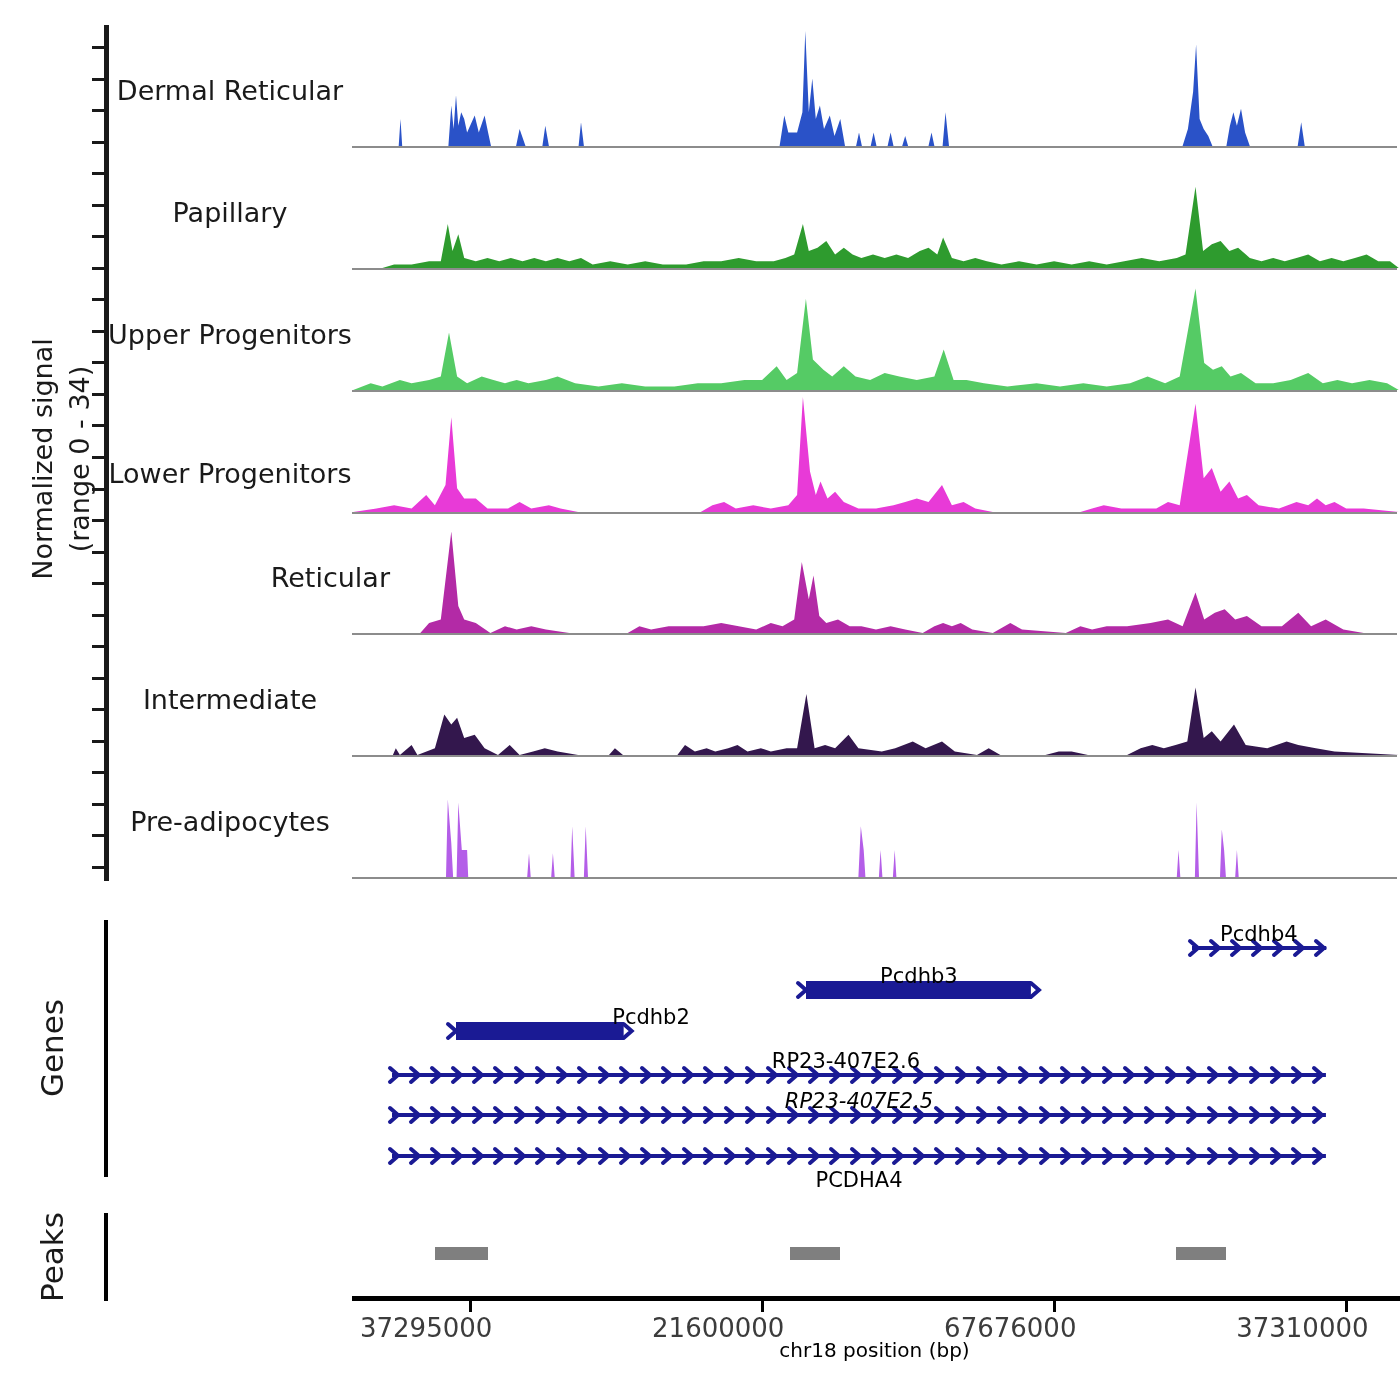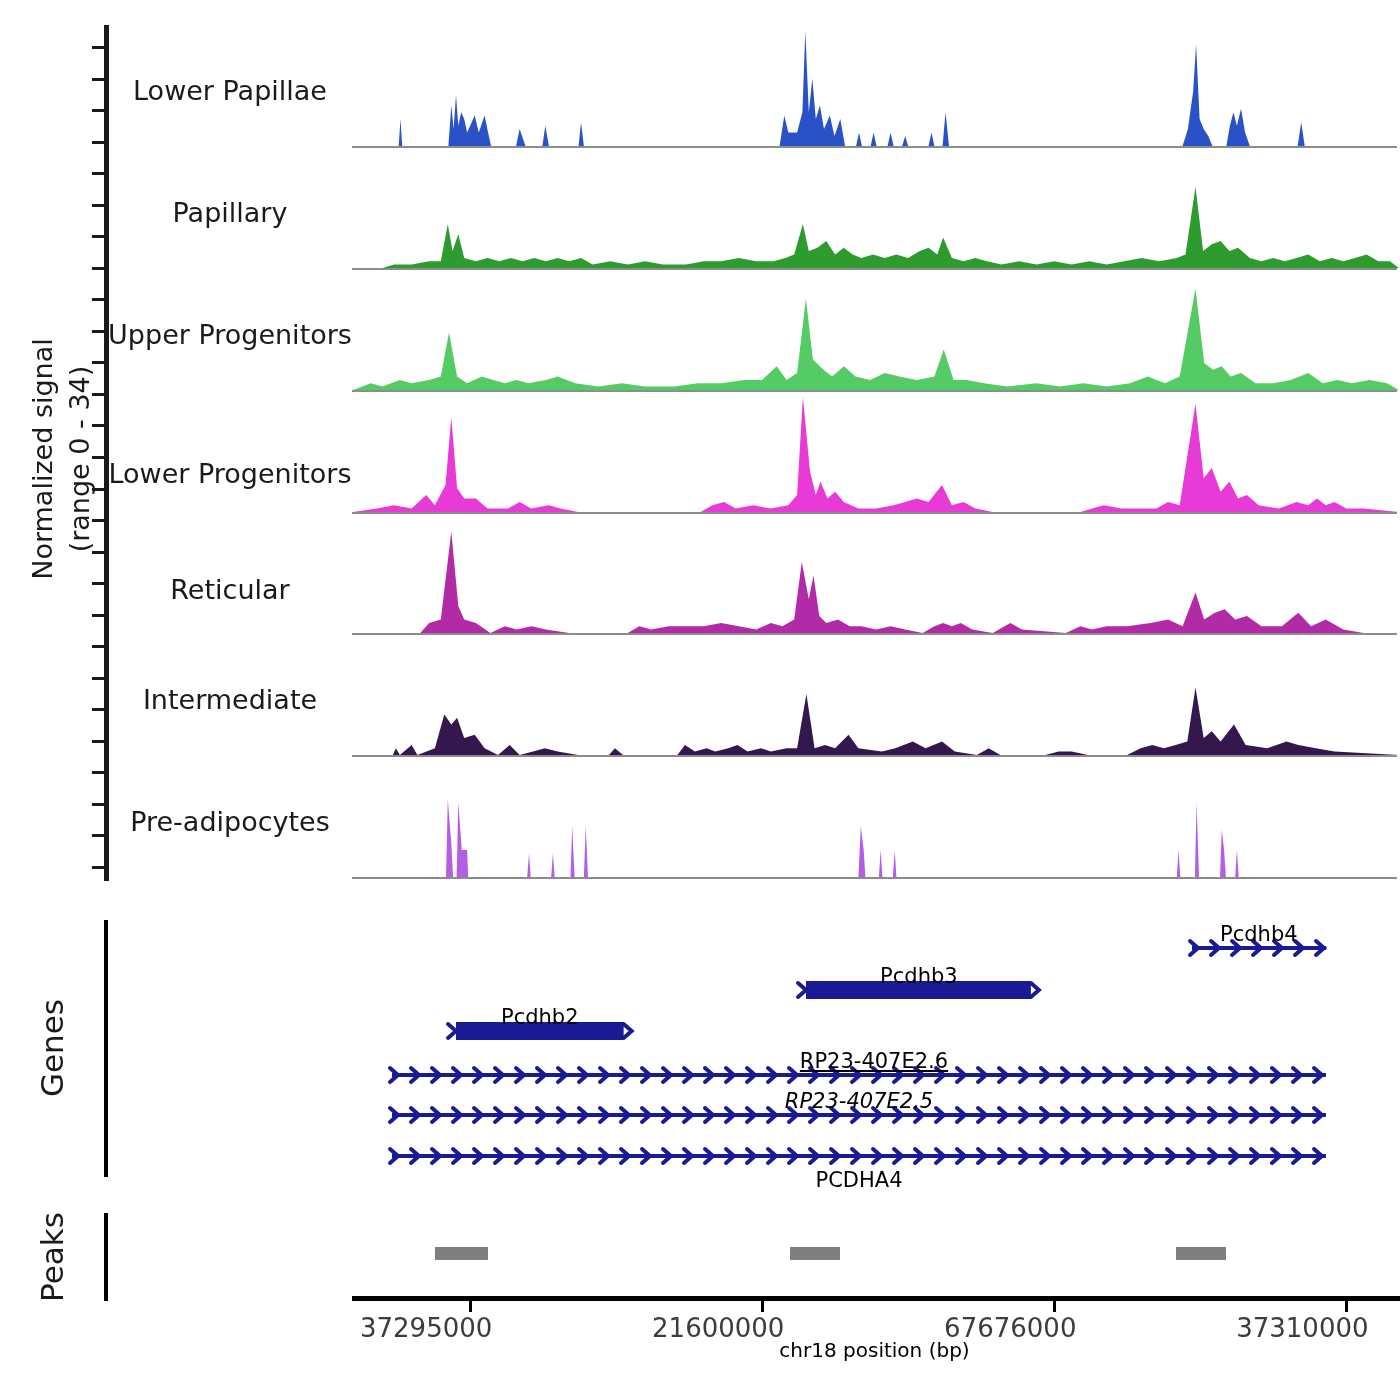--- a/index.html
+++ b/index.html
@@ -68,41 +68,41 @@
       <div class="abs ytick" style="top: 582.154px;"></div>
       <div class="abs ytick" style="top: 613.692px;"></div>
       <div class="abs ytick" style="top: 645.231px;"></div>
       <div class="abs ytick" style="top: 676.769px;"></div>
       <div class="abs ytick" style="top: 708.308px;"></div>
       <div class="abs ytick" style="top: 739.846px;"></div>
       <div class="abs ytick" style="top: 771.385px;"></div>
       <div class="abs ytick" style="top: 802.923px;"></div>
       <div class="abs ytick" style="top: 834.462px;"></div>
       <div class="abs ytick" style="top: 866px;"></div>
-      <div class="abs track-label" style="top: 73px;">Lower Papillae</div>
+      <div class="abs track-label" style="top: 73px;">Dermal Reticular</div>
       <svg width="1045" height="118" style="position: absolute; left: 352px; top: 31px; overflow: visible;">
         <polygon points="1.1682504192286274,115 1.2,115.0 46.7,115.0 48.5,87.9 50.2,115.0 96.4,115.0 99.3,74.4 101.6,98.1 104.0,64.3 106.3,94.7 109.2,81.2 112.2,87.9 115.1,101.5 122.7,84.6 126.8,101.5 132.6,84.6 136.1,101.5 139.0,115.0 164.1,115.0 167.6,98.1 173.5,115.0 190.4,115.0 193.3,94.7 196.9,115.0 226.6,115.0 229.0,91.3 231.9,115.0 427.6,115.0 432.3,84.6 436.3,101.5 445.1,101.5 450.4,81.2 453.3,0.0 456.8,81.2 460.3,47.4 463.8,87.9 467.9,74.4 472.0,98.1 477.8,84.6 482.5,104.9 488.3,87.9 493.0,115.0 504.1,115.0 507.0,101.5 509.9,115.0 518.7,115.0 521.6,101.5 524.5,115.0 535.6,115.0 538.6,101.5 541.5,115.0 550.2,115.0 553.2,104.9 556.1,115.0 576.5,115.0 579.5,101.5 582.4,115.0 590.6,115.0 593.5,81.2 597.0,115.0 830.6,115.0 835.9,98.1 841.1,60.9 844.1,13.5 847.6,87.9 851.7,98.1 856.3,104.9 860.4,115.0 874.4,115.0 877.9,94.7 881.4,81.2 884.9,94.7 889.0,77.8 893.1,101.5 897.8,115.0 945.7,115.0 949.2,91.3 952.7,115.0 1046.8,115.0 1046.7523756288429,115" fill="#2a52c8"></polygon>
         <line x1="0" x2="1045" y1="116" y2="116" stroke="#8c8c8c" stroke-width="2"></line>
       </svg>
       <div class="abs track-label" style="top: 195px;">Papillary</div>
       <svg width="1045" height="118" style="position: absolute; left: 352px; top: 153px; overflow: visible;">
         <polygon points="1.1682504192286274,115 1.2,115.0 30.4,115.0 42.1,111.6 59.6,111.6 77.1,108.2 88.8,108.2 95.8,71.0 100.5,98.1 106.3,81.2 112.2,104.9 123.8,108.2 135.5,104.9 147.2,108.2 158.9,104.9 170.6,108.2 182.2,104.9 193.9,108.2 205.6,104.9 217.3,108.2 229.0,104.9 240.7,111.6 258.2,108.2 275.7,111.6 293.2,108.2 310.8,111.6 334.1,111.6 351.6,108.2 369.2,108.2 386.7,104.9 404.2,108.2 421.7,108.2 433.4,104.9 442.2,101.5 450.9,71.0 456.8,98.1 465.5,94.7 474.3,87.9 483.1,101.5 491.8,94.7 500.6,101.5 509.4,104.9 521.0,101.5 532.7,104.9 544.4,101.5 556.1,104.9 567.8,98.1 576.5,94.7 585.3,101.5 591.1,84.6 599.9,104.9 611.6,108.2 623.3,104.9 634.9,108.2 649.5,111.6 667.1,108.2 684.6,111.6 702.1,108.2 719.6,111.6 737.2,108.2 754.7,111.6 772.2,108.2 789.7,104.9 807.3,108.2 824.8,104.9 833.5,101.5 843.5,33.8 851.1,98.1 859.8,91.3 868.6,87.9 877.4,98.1 886.1,94.7 897.8,104.9 909.5,108.2 921.2,104.9 932.8,108.2 944.5,104.9 956.2,101.5 967.9,108.2 979.6,104.9 991.3,108.2 1002.9,104.9 1014.6,101.5 1026.3,108.2 1038.0,108.2 1046.8,115.0 1046.7523756288429,115" fill="#2e9b2e"></polygon>
         <line x1="0" x2="1045" y1="116" y2="116" stroke="#8c8c8c" stroke-width="2"></line>
       </svg>
       <div class="abs track-label" style="top: 317px;">Upper Progenitors</div>
       <svg width="1045" height="118" style="position: absolute; left: 352px; top: 275px; overflow: visible;">
         <polygon points="1.1682504192286274,115 1.2,115.0 18.7,108.2 30.4,111.6 47.9,104.9 59.6,108.2 77.1,104.9 88.8,101.5 97.0,57.5 105.1,101.5 115.1,108.2 129.7,101.5 141.4,104.9 153.0,108.2 164.7,104.9 176.4,108.2 193.9,104.9 205.6,101.5 223.1,108.2 246.5,111.6 269.9,108.2 293.2,111.6 322.4,111.6 345.8,108.2 369.2,108.2 392.5,104.9 410.1,104.9 424.7,91.3 434.6,104.9 445.1,98.1 453.9,23.7 460.9,84.6 471.4,94.7 480.2,101.5 491.8,91.3 503.5,101.5 518.1,104.9 532.7,98.1 547.3,101.5 564.8,104.9 582.4,101.5 591.7,74.4 601.6,104.9 614.5,104.9 632.0,108.2 655.4,111.6 684.6,108.2 708.0,111.6 731.3,108.2 754.7,111.6 778.1,108.2 795.6,101.5 813.1,108.2 827.7,101.5 843.5,13.5 852.2,87.9 861.0,94.7 869.8,91.3 878.5,101.5 889.0,98.1 903.6,108.2 921.2,108.2 938.7,104.9 956.2,98.1 970.8,108.2 985.4,104.9 1000.0,108.2 1017.5,104.9 1035.1,108.2 1046.8,115.0 1046.7523756288429,115" fill="#55cb65"></polygon>
         <line x1="0" x2="1045" y1="116" y2="116" stroke="#8c8c8c" stroke-width="2"></line>
       </svg>
       <div class="abs track-label" style="top: 456px;">Lower Progenitors</div>
       <svg width="1045" height="118" style="position: absolute; left: 352px; top: 397px; overflow: visible;">
         <polygon points="1.1682504192286274,115 1.2,115.0 24.5,111.6 42.1,108.2 59.6,111.6 74.2,98.1 82.9,108.2 93.5,87.9 99.3,20.3 105.1,91.3 112.2,101.5 123.8,101.5 135.5,111.6 156.0,111.6 167.6,104.9 179.3,111.6 196.9,108.2 208.5,111.6 226.1,115.0 348.7,115.0 360.4,108.2 372.1,104.9 383.8,111.6 401.3,108.2 418.8,111.6 436.3,108.2 445.1,98.1 450.9,0.0 458.0,74.4 463.8,98.1 468.5,84.6 475.5,101.5 483.1,94.7 491.8,104.9 506.4,111.6 524.0,111.6 541.5,108.2 553.2,104.9 564.8,101.5 576.5,104.9 590.0,87.9 599.9,108.2 611.6,104.9 623.3,111.6 640.8,115.0 728.4,115.0 740.1,111.6 751.8,108.2 769.3,111.6 804.3,111.6 816.0,104.9 827.7,108.2 843.5,6.8 851.7,81.2 859.8,71.0 868.6,94.7 877.4,84.6 886.1,101.5 894.9,98.1 906.6,108.2 927.0,111.6 944.5,104.9 956.2,108.2 965.0,101.5 973.7,108.2 982.5,104.9 994.2,111.6 1011.7,111.6 1046.8,115.0 1046.7523756288429,115" fill="#e83ad7"></polygon>
         <line x1="0" x2="1045" y1="116" y2="116" stroke="#8c8c8c" stroke-width="2"></line>
       </svg>
-      <div class="abs track-label" style="top: 572px;">Reticular</div>
+      <div class="abs track-label" style="top: 560px; text-align: right;">Reticular</div>
       <svg width="1045" height="118" style="position: absolute; left: 352px; top: 518px; overflow: visible;">
         <polygon points="1.1682504192286274,115 1.2,115.0 68.3,115.0 77.1,104.9 88.8,101.5 99.3,13.5 106.3,87.9 112.2,101.5 123.8,104.9 138.4,115.0 153.0,108.2 164.7,111.6 179.3,108.2 193.9,111.6 217.3,115.0 275.7,115.0 287.4,108.2 299.1,111.6 316.6,108.2 334.1,108.2 351.6,108.2 369.2,104.9 386.7,108.2 404.2,111.6 418.8,104.9 430.5,108.2 442.2,101.5 449.8,44.0 456.8,81.2 461.5,57.5 467.3,98.1 474.3,104.9 486.0,101.5 497.7,108.2 509.4,108.2 524.0,111.6 538.6,108.2 553.2,111.6 570.7,115.0 582.4,108.2 591.1,104.9 599.9,108.2 608.7,104.9 620.3,111.6 640.8,115.0 658.3,104.9 670.0,111.6 713.8,115.0 728.4,108.2 740.1,111.6 754.7,108.2 775.1,108.2 798.5,104.9 816.0,101.5 830.6,108.2 843.5,74.4 852.2,101.5 862.8,94.7 872.7,91.3 883.2,101.5 894.9,98.1 909.5,108.2 929.9,108.2 946.3,94.7 959.1,108.2 973.7,101.5 991.3,111.6 1011.7,115.0 1046.8,115.0 1046.7523756288429,115" fill="#b32aa6"></polygon>
         <line x1="0" x2="1045" y1="116" y2="116" stroke="#8c8c8c" stroke-width="2"></line>
       </svg>
       <div class="abs track-label" style="top: 682px;">Intermediate</div>
       <svg width="1045" height="118" style="position: absolute; left: 352px; top: 640px; overflow: visible;">
         <polygon points="1.1682504192286274,115 1.2,115.0 40.9,115.0 43.8,108.2 47.9,115.0 59.6,104.9 65.4,115.0 82.9,108.2 92.3,74.4 99.3,84.6 105.1,77.8 112.2,98.1 122.7,94.7 132.6,108.2 146.0,115.0 157.7,104.9 167.6,115.0 181.1,111.6 192.8,108.2 205.6,111.6 226.1,115.0 257.0,115.0 262.9,108.2 271.0,115.0 325.4,115.0 333.0,104.9 342.9,111.6 354.6,108.2 363.3,111.6 376.2,108.2 385.5,104.9 395.5,111.6 408.9,108.2 418.8,111.6 434.6,108.2 445.1,108.2 454.4,54.1 462.6,108.2 473.1,104.9 483.1,108.2 496.5,94.7 506.4,108.2 529.8,111.6 543.2,108.2 560.8,101.5 573.6,108.2 590.0,101.5 602.8,111.6 625.0,115.0 636.7,108.2 648.4,115.0 693.4,115.0 706.8,111.6 719.6,111.6 736.0,115.0 775.1,115.0 788.6,108.2 800.3,104.9 811.9,108.2 823.6,104.9 835.3,101.5 843.5,47.4 851.7,98.1 859.8,91.3 868.6,101.5 882.0,84.6 893.7,104.9 915.3,108.2 934.6,101.5 946.3,104.9 963.8,108.2 982.5,111.6 1046.8,115.0 1046.7523756288429,115" fill="#33174d"></polygon>
         <line x1="0" x2="1045" y1="116" y2="116" stroke="#8c8c8c" stroke-width="2"></line>
       </svg>
       <div class="abs track-label" style="top: 804px;">Pre-adipocytes</div>
@@ -125,21 +125,21 @@
         <rect x="10" y="4" width="224.88820570150926" height="18" fill="#1a1a94"></rect>
         <polyline points="2,6 10,13 2,20" fill="none" stroke="#1a1a94" stroke-width="4" stroke-linecap="round"></polyline>
         <polyline points="234.88820570150926,6 242.88820570150926,13 234.88820570150926,20" fill="none" stroke="#1a1a94" stroke-width="4" stroke-linecap="round"></polyline>
       </svg>
       <div class="abs gene-label" style="left: 768.894px; width: 300px; top: 964px;">Pcdhb3</div>
       <svg width="187.64393515930692" height="26" style="position: absolute; left: 445.974px; top: 1018px; overflow: visible;">
         <rect x="10" y="4" width="167.64393515930692" height="18" fill="#1a1a94"></rect>
         <polyline points="2,6 10,13 2,20" fill="none" stroke="#1a1a94" stroke-width="4" stroke-linecap="round"></polyline>
         <polyline points="177.64393515930692,6 185.64393515930692,13 177.64393515930692,20" fill="none" stroke="#1a1a94" stroke-width="4" stroke-linecap="round"></polyline>
       </svg>
-      <div class="abs gene-label" style="left: 389.796px; width: 300px; top: 1005px;">Pcdhb2</div>
+      <div class="abs gene-label" style="left: 389.796px; width: 300px; top: 1005px; text-align: right;">Pcdhb2</div>
       <svg width="949.927333705981" height="26" style="position: absolute; left: 384.057px; top: 1062px; overflow: visible;">
         <line x1="8" x2="941.927333705981" y1="13" y2="13" stroke="#1a1a94" stroke-width="4"></line>
         <polyline points="6,6 14,13 6,20" fill="none" stroke="#1a1a94" stroke-width="4" stroke-linecap="round"></polyline>
         <polyline points="27,6 35,13 27,20" fill="none" stroke="#1a1a94" stroke-width="4" stroke-linecap="round"></polyline>
         <polyline points="48,6 56,13 48,20" fill="none" stroke="#1a1a94" stroke-width="4" stroke-linecap="round"></polyline>
         <polyline points="69,6 77,13 69,20" fill="none" stroke="#1a1a94" stroke-width="4" stroke-linecap="round"></polyline>
         <polyline points="90,6 98,13 90,20" fill="none" stroke="#1a1a94" stroke-width="4" stroke-linecap="round"></polyline>
         <polyline points="111,6 119,13 111,20" fill="none" stroke="#1a1a94" stroke-width="4" stroke-linecap="round"></polyline>
         <polyline points="132,6 140,13 132,20" fill="none" stroke="#1a1a94" stroke-width="4" stroke-linecap="round"></polyline>
         <polyline points="153,6 161,13 153,20" fill="none" stroke="#1a1a94" stroke-width="4" stroke-linecap="round"></polyline>
@@ -174,21 +174,21 @@
         <polyline points="762,6 770,13 762,20" fill="none" stroke="#1a1a94" stroke-width="4" stroke-linecap="round"></polyline>
         <polyline points="783,6 791,13 783,20" fill="none" stroke="#1a1a94" stroke-width="4" stroke-linecap="round"></polyline>
         <polyline points="804,6 812,13 804,20" fill="none" stroke="#1a1a94" stroke-width="4" stroke-linecap="round"></polyline>
         <polyline points="825,6 833,13 825,20" fill="none" stroke="#1a1a94" stroke-width="4" stroke-linecap="round"></polyline>
         <polyline points="846,6 854,13 846,20" fill="none" stroke="#1a1a94" stroke-width="4" stroke-linecap="round"></polyline>
         <polyline points="867,6 875,13 867,20" fill="none" stroke="#1a1a94" stroke-width="4" stroke-linecap="round"></polyline>
         <polyline points="888,6 896,13 888,20" fill="none" stroke="#1a1a94" stroke-width="4" stroke-linecap="round"></polyline>
         <polyline points="909,6 917,13 909,20" fill="none" stroke="#1a1a94" stroke-width="4" stroke-linecap="round"></polyline>
         <polyline points="930,6 938,13 930,20" fill="none" stroke="#1a1a94" stroke-width="4" stroke-linecap="round"></polyline>
       </svg>
-      <div class="abs gene-label" style="left: 724px; width: 300px; top: 1049px; text-decoration: underline;">RP23-407E2.6</div>
+      <div class="abs gene-label" style="left: 696px; width: 300px; top: 1049px;">RP23-407E2.6</div>
       <svg width="949.927333705981" height="26" style="position: absolute; left: 384.057px; top: 1102px; overflow: visible;">
         <line x1="8" x2="941.927333705981" y1="13" y2="13" stroke="#1a1a94" stroke-width="4"></line>
         <polyline points="6,6 14,13 6,20" fill="none" stroke="#1a1a94" stroke-width="4" stroke-linecap="round"></polyline>
         <polyline points="27,6 35,13 27,20" fill="none" stroke="#1a1a94" stroke-width="4" stroke-linecap="round"></polyline>
         <polyline points="48,6 56,13 48,20" fill="none" stroke="#1a1a94" stroke-width="4" stroke-linecap="round"></polyline>
         <polyline points="69,6 77,13 69,20" fill="none" stroke="#1a1a94" stroke-width="4" stroke-linecap="round"></polyline>
         <polyline points="90,6 98,13 90,20" fill="none" stroke="#1a1a94" stroke-width="4" stroke-linecap="round"></polyline>
         <polyline points="111,6 119,13 111,20" fill="none" stroke="#1a1a94" stroke-width="4" stroke-linecap="round"></polyline>
         <polyline points="132,6 140,13 132,20" fill="none" stroke="#1a1a94" stroke-width="4" stroke-linecap="round"></polyline>
         <polyline points="153,6 161,13 153,20" fill="none" stroke="#1a1a94" stroke-width="4" stroke-linecap="round"></polyline>

